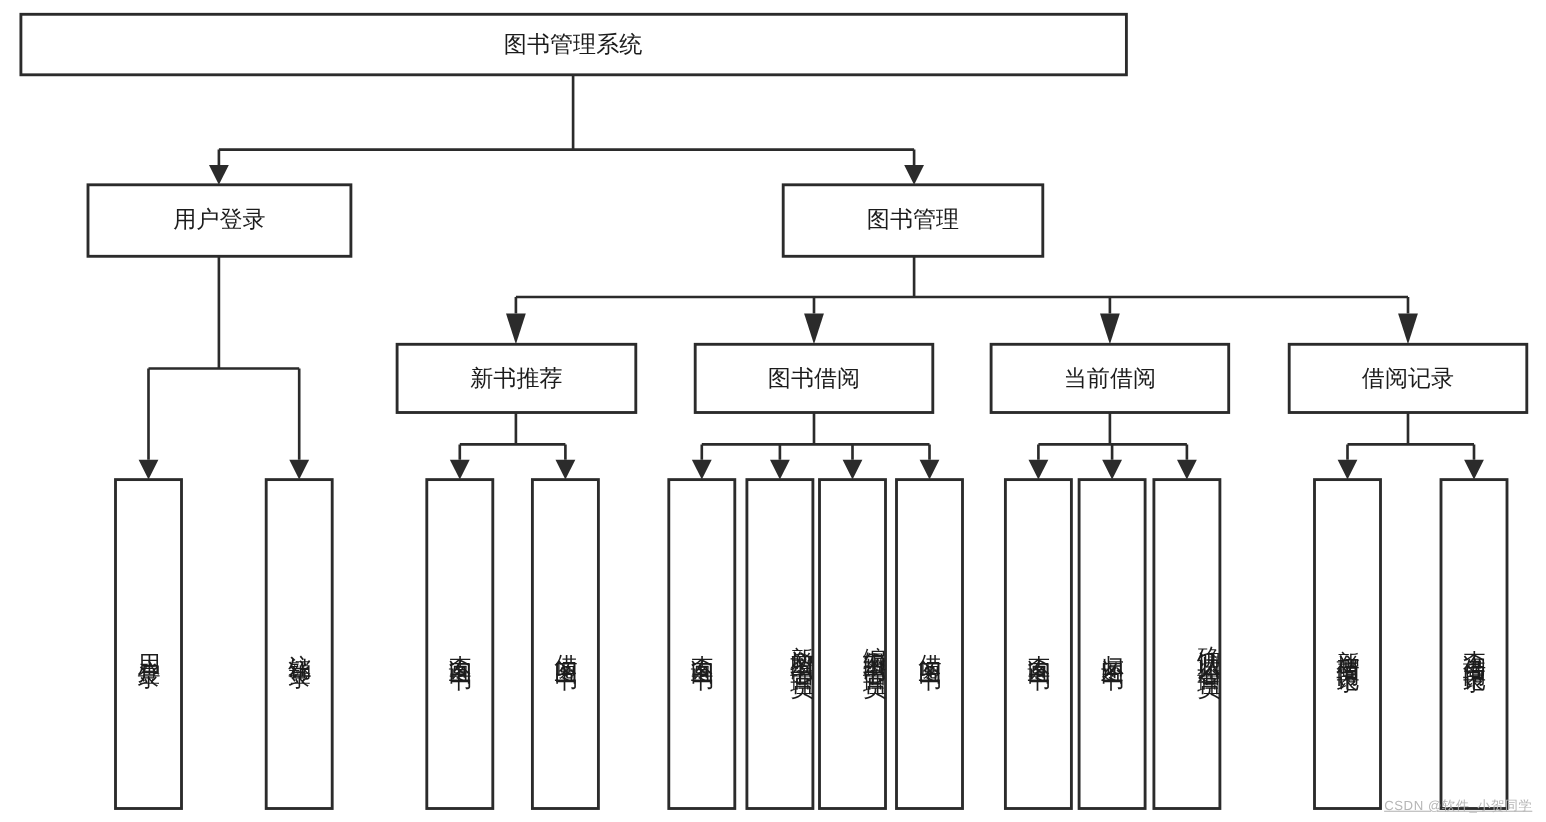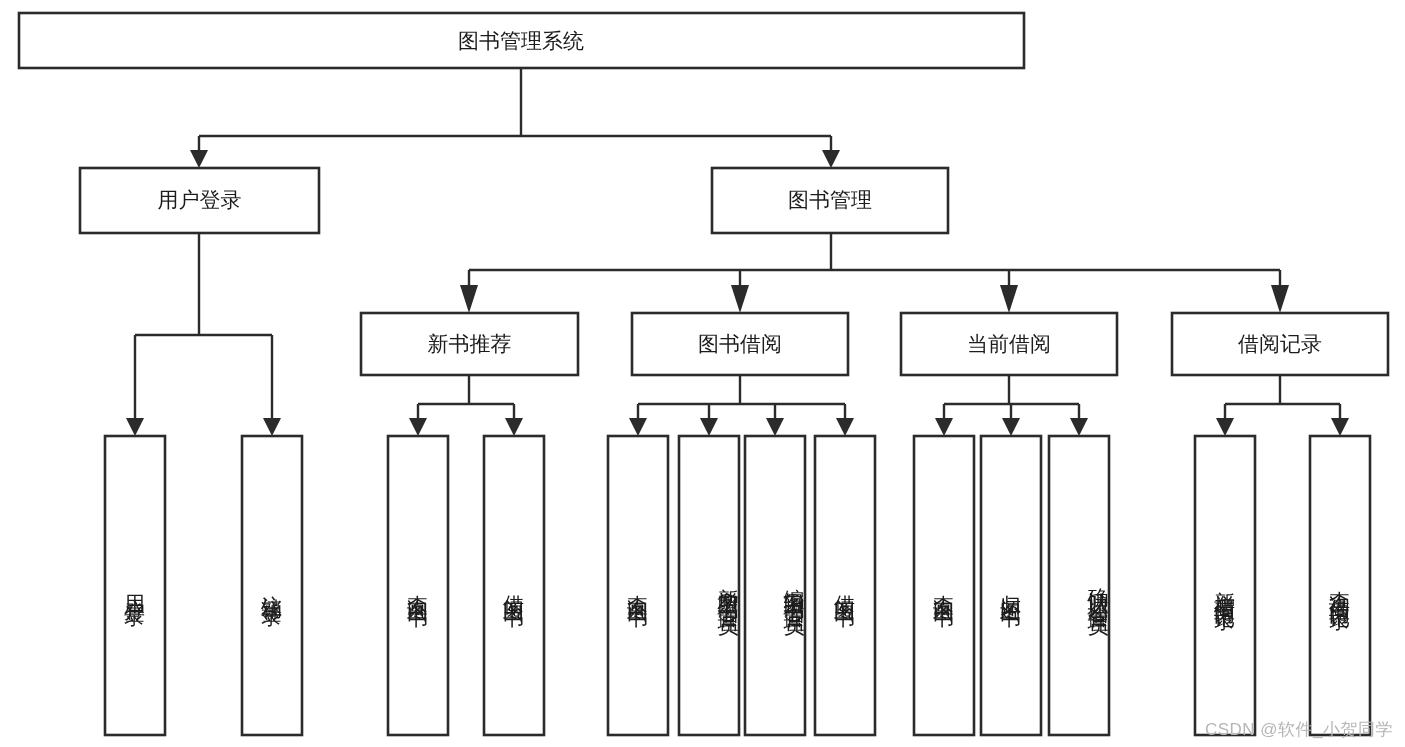--- a/index.html
+++ b/index.html
@@ -64,24 +64,25 @@
     align-items: center;
     justify-content: center;
     text-align: center;
     pointer-events: none;
   }
   .watermark {
     position: absolute;
     right: 12px;
     bottom: 6px;
     font-family: "Liberation Sans", "DejaVu Sans", sans-serif;
-    font-size: 17px;
+    font-size: 12px;
     color: #b6b6b6;
     letter-spacing: 0.5px;
     white-space: nowrap;
+    text-decoration: underline;
   }
 </style>
 </head>
 <body>
 
 <div id="diagram-root">
 
   <svg class="diagram-canvas" viewBox="0 0 1405 747" xmlns="http://www.w3.org/2000/svg">
 
     <g>

